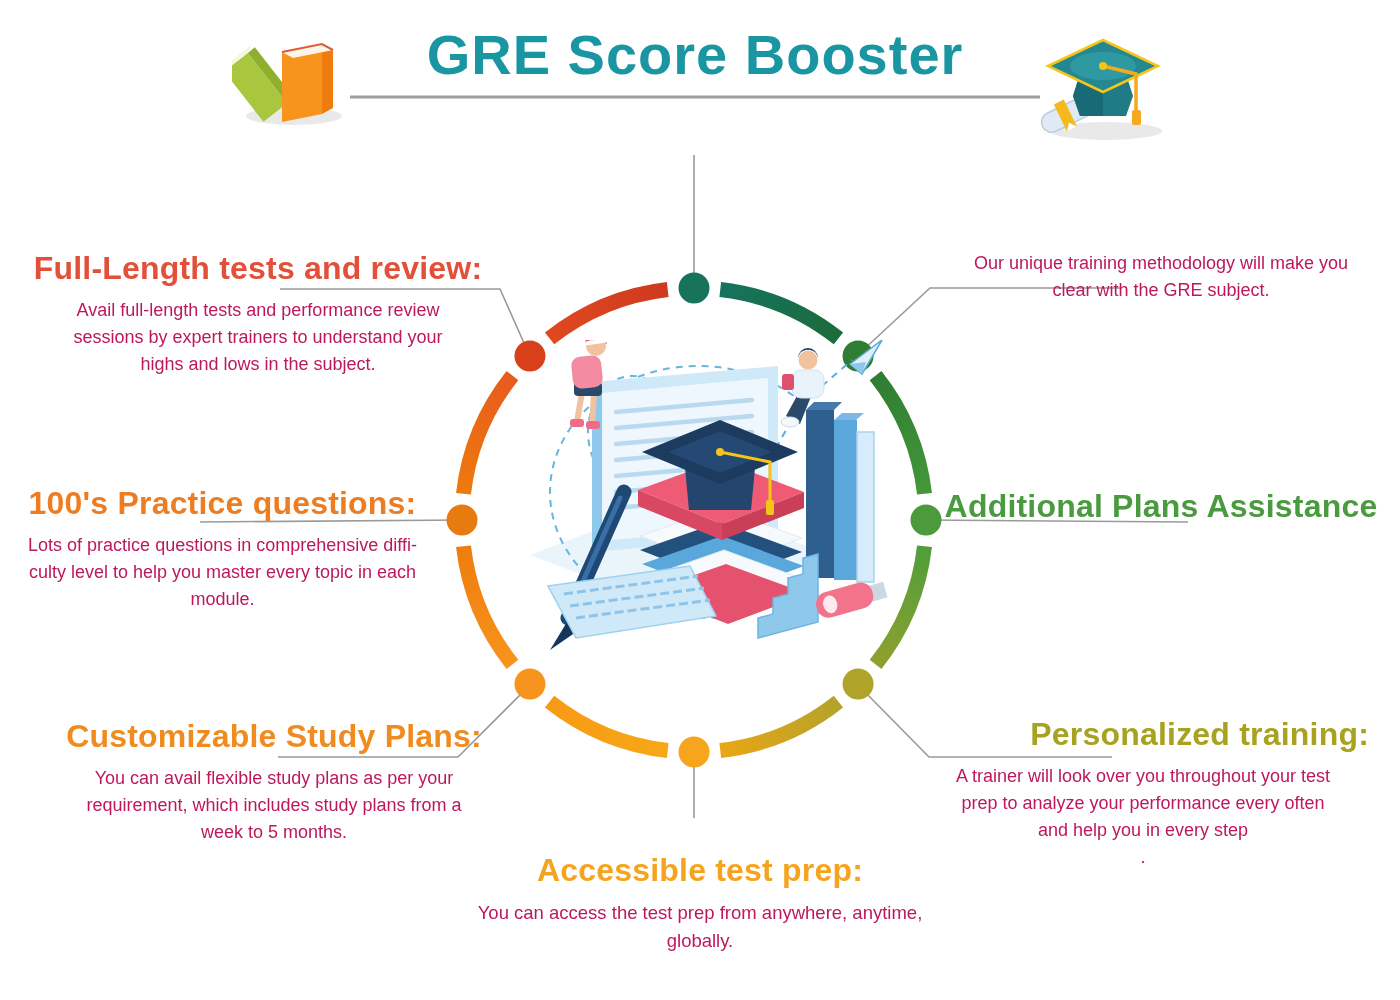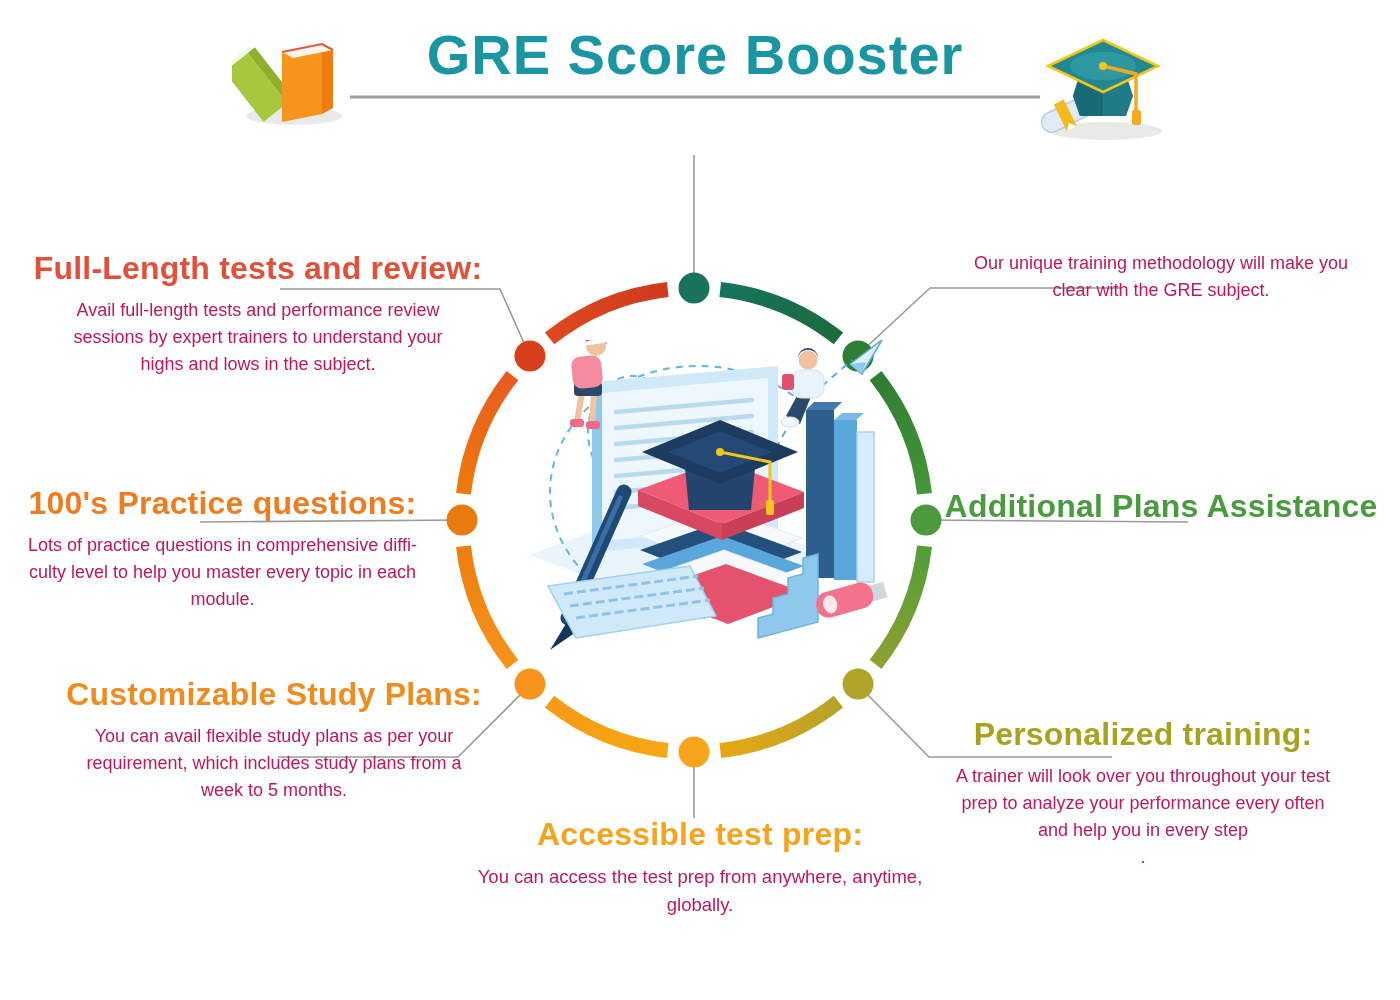--- a/index.html
+++ b/index.html
@@ -232,34 +232,34 @@
     <h2 style="color: rgb(238, 125, 34);">100's Practice questions:</h2>
     <p>Lots of practice questions in comprehensive diffi-
 culty level to help you master every topic in each
 module.</p>
   </div>
 
   <div class="section" id="sec-tutor" style="left:935px;top:488px;width:452px;">
     <h2 style="color: rgb(74, 155, 63);">Additional Plans Assistance</h2>
   </div>
 
-  <div class="section" id="sec-study-plans" style="left:48px;top:676px;width:452px;">
+  <div class="section" id="sec-study-plans" style="left:48px;top:718px;width:452px;">
     <h2 style="color: rgb(240, 139, 31);">Customizable Study Plans:</h2>
     <p>You can avail flexible study plans as per your
 requirement, which includes study plans from a
 week to 5 months.</p>
   </div>
 
   <div class="section" id="sec-personalized" style="left:917px;top:716px;width:452px;">
-    <h2 style="color: rgb(168, 162, 33);">Personalized training:</h2>
+    <h2 style="color: rgb(168, 162, 33); text-align: right;">Personalized training:</h2>
     <p>A trainer will look over you throughout your test
 prep to analyze your performance every often
 and help you in every step
 .</p>
   </div>
 
   <div class="section" id="sec-accessible" style="left:430px;top:816px;width:540px;">
-    <h2 style="color: rgb(245, 164, 31);">Accessible test prep:</h2>
+    <h2 style="color: rgb(245, 164, 31); margin-top: 36px;">Accessible test prep:</h2>
     <p>You can access the test prep from anywhere, anytime,
 globally.</p>
   </div>
 
 </div>
 
 </body></html>

